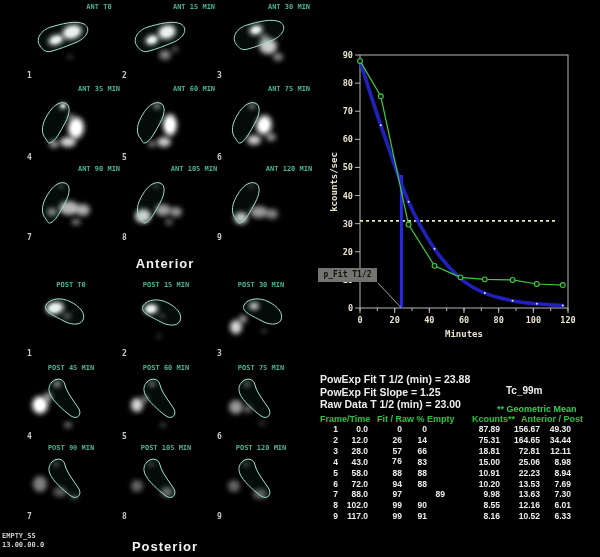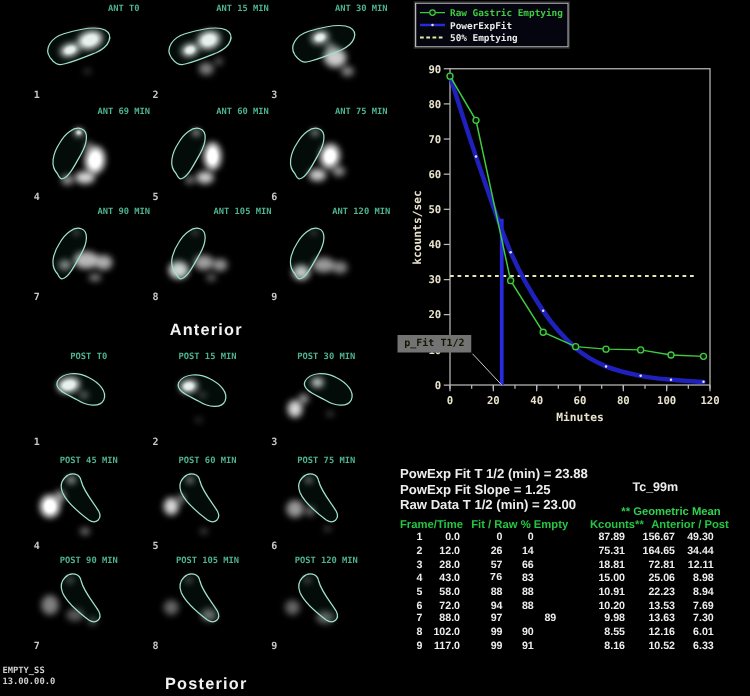--- a/index.html
+++ b/index.html
@@ -70,21 +70,21 @@
           <ellipse cx="42" cy="17" rx="7" ry="5" fill="#ffffff" fill-opacity="0.9" class="blob" transform="rotate(-15 42 17)"></ellipse>
           <ellipse cx="42" cy="17" rx="3.8500000000000005" ry="2.75" fill="#ffffff" fill-opacity="1" class="blob-core" transform="rotate(-15 42 17)"></ellipse>
           <ellipse cx="54" cy="33" rx="9" ry="8" fill="#ffffff" fill-opacity="0.8" class="blob" transform="rotate(10 54 33)"></ellipse>
           <ellipse cx="64" cy="44" rx="5" ry="4" fill="#ffffff" fill-opacity="0.55" class="blob" transform="rotate(0 64 44)"></ellipse>
           <ellipse cx="50" cy="24" rx="4" ry="3" fill="#ffffff" fill-opacity="0.5" class="blob" transform="rotate(0 50 24)"></ellipse>
           <path d="M16,33 C11,26 17,17 27,14 C37,11 52,7 60,11 C67,15 64,24 53,29 C43,33 36,36 28,38 C22,40 19,37 16,33 Z" class="contour" transform="translate(6 -2)"></path>
         </svg>
         <div class="frame-num">3</div>
       </div>
       <div class="cell" style="left: 24px; top: 84px;">
-        <div class="cell-label" style="left: calc(50% + 28px);">ANT 69 MIN</div>
+        <div class="cell-label" style="left: calc(50% + 28px);">ANT 35 MIN</div>
         <svg width="94" height="60" viewBox="0 0 94 60">
           <ellipse cx="39" cy="11" rx="3.5" ry="3" fill="#ffffff" fill-opacity="0.9" class="blob" transform="rotate(0 39 11)"></ellipse>
           <ellipse cx="39" cy="11" rx="1.9250000000000003" ry="1.6500000000000001" fill="#ffffff" fill-opacity="1" class="blob-core" transform="rotate(0 39 11)"></ellipse>
           <ellipse cx="52" cy="33" rx="8" ry="11" fill="#ffffff" fill-opacity="0.95" class="blob" transform="rotate(5 52 33)"></ellipse>
           <ellipse cx="52" cy="33" rx="4.4" ry="6.050000000000001" fill="#ffffff" fill-opacity="1" class="blob-core" transform="rotate(5 52 33)"></ellipse>
           <ellipse cx="44" cy="47" rx="8" ry="5" fill="#ffffff" fill-opacity="0.85" class="blob" transform="rotate(0 44 47)"></ellipse>
           <ellipse cx="30" cy="49" rx="5" ry="4" fill="#ffffff" fill-opacity="0.6" class="blob" transform="rotate(0 30 49)"></ellipse>
           <ellipse cx="47" cy="22" rx="3" ry="4" fill="#ffffff" fill-opacity="0.45" class="blob" transform="rotate(0 47 22)"></ellipse>
           <path d="M22,44 C16,38 18,28 24,19 C28,12 35,6 41,8 C47,10 46,19 41,28 C36,37 31,47 26,48 C24,48.5 23,46 22,44 Z" class="contour" transform="translate(0 0)"></path>
         </svg>
@@ -209,21 +209,21 @@
         <svg width="94" height="60" viewBox="0 0 94 60">
           <ellipse cx="33" cy="10" rx="3" ry="2.5" fill="#ffffff" fill-opacity="0.55" class="blob" transform="rotate(0 33 10)"></ellipse>
           <ellipse cx="22" cy="33" rx="7" ry="7" fill="#ffffff" fill-opacity="0.6" class="blob" transform="rotate(0 22 33)"></ellipse>
           <ellipse cx="34" cy="35" rx="4" ry="4" fill="#ffffff" fill-opacity="0.4" class="blob" transform="rotate(0 34 35)"></ellipse>
           <ellipse cx="48" cy="49" rx="3" ry="2" fill="#ffffff" fill-opacity="0.3" class="blob" transform="rotate(0 48 49)"></ellipse>
           <path d="M28,8 C33,3 40,5 41,11 C43,19 50,27 55,35 C58,41 53,46 47,42 C39,36 29,27 26,20 C24,15 25,11 28,8 Z" class="contour" transform="translate(0 0)"></path>
         </svg>
         <div class="frame-num">6</div>
       </div>
       <div class="cell" style="left: 24px; top: 443px;">
-        <div class="cell-label" style="left: calc(50% + 0px);">POST 90 MIN</div>
+        <div class="cell-label" style="left: calc(50% + 0px); font-family: Liberation Mono, monospace;">POST 90 MIN</div>
         <svg width="94" height="60" viewBox="0 0 94 60">
           <ellipse cx="32" cy="10" rx="3" ry="2.5" fill="#ffffff" fill-opacity="0.4" class="blob" transform="rotate(0 32 10)"></ellipse>
           <ellipse cx="16" cy="30" rx="7" ry="8" fill="#ffffff" fill-opacity="0.5" class="blob" transform="rotate(0 16 30)"></ellipse>
           <ellipse cx="36" cy="38" rx="7" ry="5" fill="#ffffff" fill-opacity="0.35" class="blob" transform="rotate(0 36 38)"></ellipse>
           <ellipse cx="50" cy="43" rx="4" ry="3" fill="#ffffff" fill-opacity="0.3" class="blob" transform="rotate(0 50 43)"></ellipse>
           <path d="M28,8 C33,3 40,5 41,11 C43,19 50,27 55,35 C58,41 53,46 47,42 C39,36 29,27 26,20 C24,15 25,11 28,8 Z" class="contour" transform="translate(0 0)"></path>
         </svg>
         <div class="frame-num">7</div>
       </div>
       <div class="cell" style="left: 119px; top: 443px;">
@@ -327,42 +327,20 @@
         <circle cx="184.8" cy="279.32666666666665" r="2.4" fill="#05130a" stroke="#3ecb3e" stroke-width="1.1"></circle>
         <circle cx="212.53333333333333" cy="279.9451111111111" r="2.4" fill="#05130a" stroke="#3ecb3e" stroke-width="1.1"></circle>
         <circle cx="236.79999999999998" cy="283.96500000000003" r="2.4" fill="#05130a" stroke="#3ecb3e" stroke-width="1.1"></circle>
         <circle cx="262.79999999999995" cy="285.0613333333333" r="2.4" fill="#05130a" stroke="#3ecb3e" stroke-width="1.1"></circle>
         <line x1="78" y1="283" x2="101.392" y2="308" stroke="#cccccc" stroke-width="0.8"></line>
       </g>
     <text class="axis-label" x="164" y="337" text-anchor="middle">Minutes</text>
     <text class="axis-label" transform="translate(37,182) rotate(-90)" text-anchor="middle">kcounts/sec</text>
   </svg>
 
-  <div id="legend">
-    <div class="legend-row">
-      <svg width="22" height="8">
-        <line x1="1" y1="4" x2="21" y2="4" stroke="#3ecb3e" stroke-width="1"></line>
-        <circle cx="11" cy="4" r="2.2" fill="#05130a" stroke="#3ecb3e" stroke-width="1"></circle>
-      </svg>
-      <span class="legend-label">Raw Gastric Emptying</span>
-    </div>
-    <div class="legend-row">
-      <svg width="22" height="8">
-        <line x1="1" y1="4" x2="21" y2="4" stroke="#2a2ad0" stroke-width="2"></line>
-        <circle cx="11" cy="4" r="1" fill="#dcdcff"></circle>
-      </svg>
-      <span class="legend-label">PowerExpFit</span>
-    </div>
-    <div class="legend-row">
-      <svg width="22" height="8">
-        <line x1="1" y1="4" x2="21" y2="4" stroke="#e8e8a8" stroke-width="1.5" stroke-dasharray="3,2"></line>
-      </svg>
-      <span class="legend-label">50% Emptying</span>
-    </div>
-  </div>
 
   <div id="t-half-label">p_Fit T1/2</div>
 
   <div class="stat-line" style="top:373px">PowExp Fit T 1/2 (min) = 23.88</div>
   <div class="stat-line" style="top:386px">PowExp Fit Slope = 1.25</div>
   <div class="stat-line" style="top:398px">Raw Data T 1/2 (min) = 23.00</div>
   <div id="isotope">Tc_99m</div>
   <div id="geo-header">** Geometric Mean</div>
 
   <div class="tbl-header" style="left:320px">Frame/Time</div>

